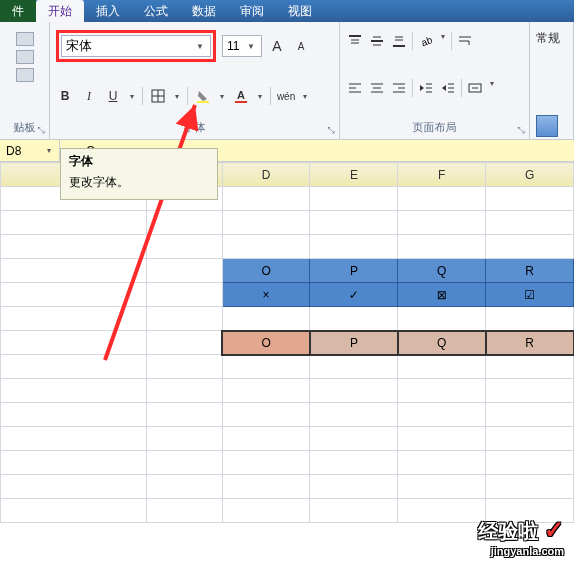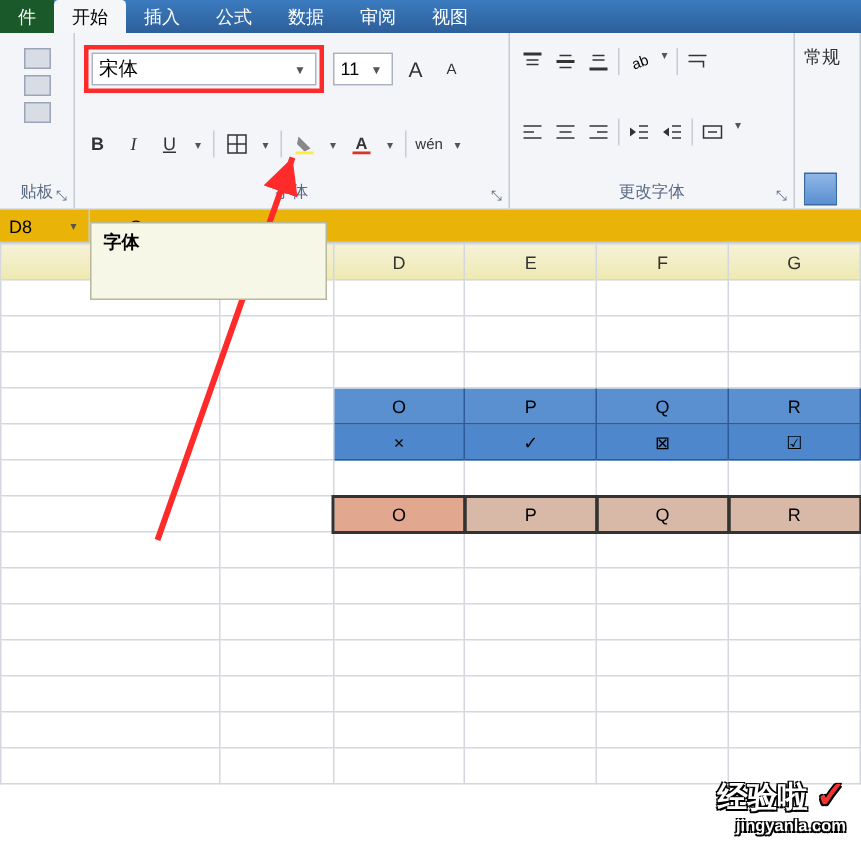--- a/index.html
+++ b/index.html
@@ -21,21 +21,21 @@
     color: #fff;
   }
   .tab {
     padding: 3px 12px 0;
     font-size: 12px;
     cursor: pointer;
   }
   .tab.file { background: #1a5a2a; }
   .tab.active {
     background: #f5f6f7;
-    color: #000000;
+    color: #4c1d95;
     border-top-left-radius: 3px;
     border-top-right-radius: 3px;
   }
   .ribbon {
     background: #f3f5f8;
     border-bottom: 1px solid #c6cbd4;
     height: 118px;
     display: flex;
     position: relative;
   }
@@ -113,21 +113,21 @@
   .align-group { width: 190px; }
   .align-row { display: flex; gap: 4px; margin-top: 6px; }
   .align-row .btn-sm svg { width: 14px; height: 14px; }
   .style-group { width: 44px; padding-top: 8px; }
   .style-swatch { width: 22px; height: 22px; background: linear-gradient(#8fb7e6,#5a8fd0); border: 1px solid #3b6aa0; cursor: pointer; }
 
   .name-box-row {
     display: flex;
     border-bottom: 1px solid #c6cbd4;
     height: 22px;
-    background: #eab308;
+    background: #fef9c3;
     gap: 16px;
   }
   .name-box {
     width: 60px;
     border-right: 1px solid #c6cbd4;
     padding: 2px 6px;
     display: flex;
     align-items: center;
     justify-content: space-between;
     font-size: 12px;
@@ -360,21 +360,21 @@
         </span>
       <span class="sep"></span>
       <span class="btn-sm">
           <svg>
             <rect x="1" y="3" width="12" height="8" fill="none" stroke="#333"></rect>
             <path d="M4 7 L10 7" stroke="#333"></path>
           </svg>
         </span>
       <span class="dd">▾</span>
     </div>
-    <div class="group-label">更改字体</div>
+    <div class="group-label">页面布局</div>
     <div class="expand">⤡</div>
   </div>
 
   <div class="group style-group">
     <div style="font-size:12px;color:#333;margin-bottom:20px">常规</div>
     <div class="style-swatch"></div>
   </div>
 </div>
 
 <div class="name-box-row">
@@ -382,20 +382,21 @@
     <span>D8</span>
     <span class="dd">▾</span>
   </div>
   <div class="formula-bar">
     <span>O</span>
   </div>
 </div>
 
 <div class="tooltip">
   <div class="tt-title">字体</div>
+  <div>更改字体。</div>
 </div>
 
 <svg class="arrow" width="574" height="565" style="left:0;top:0">
   <defs>
       <marker id="ah" markerWidth="8" markerHeight="8" refX="6" refY="3" orient="auto">
         <path d="M0 0 L6 3 L0 6 Z" fill="#ff2a2a"></path>
       </marker>
     </defs>
   <line x1="105" y1="360" x2="195" y2="105" stroke="#ff2a2a" stroke-width="4" marker-end="url(#ah)"></line>
 </svg>

